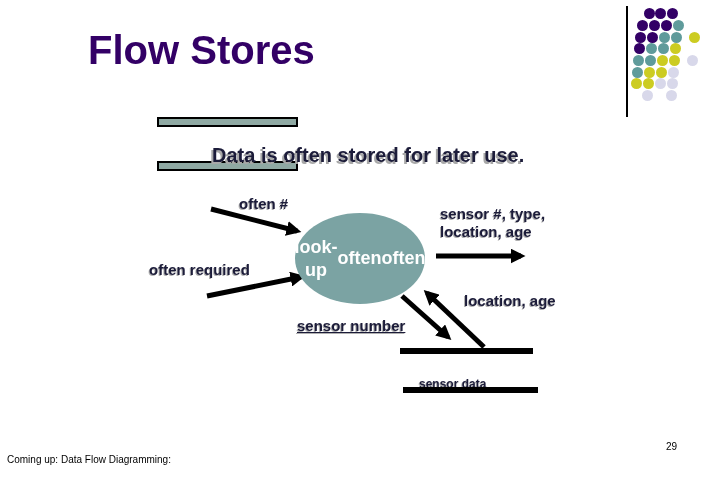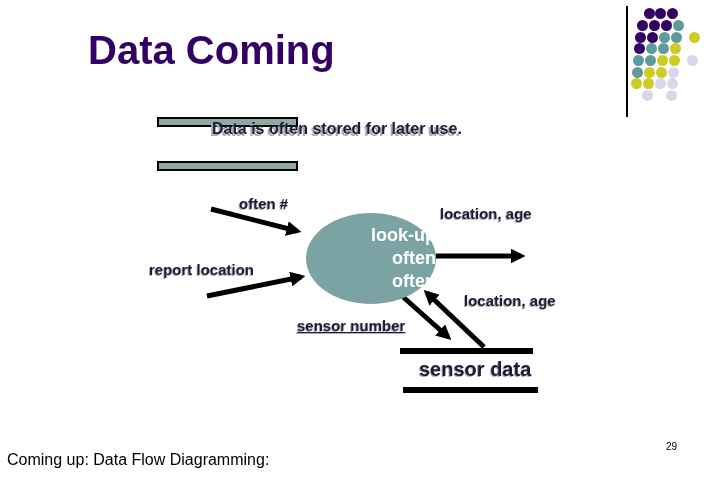--- a/index.html
+++ b/index.html
@@ -23,55 +23,55 @@
   .dot-yellow{background:var(--dot-yellow,#CCCC22);}
   .dot-lavender{background:var(--dot-lavender,#D8D8EA);}
   
   .store-bar{
     background:var(--store-fill,#8FA9A3);
     border-top:2px solid #000;border-bottom:2px solid #000;
     border-left:2px solid #000;border-right:2px solid #000;
     box-sizing:border-box;height:10px;width:141px;left:157px;
   }
   .statement{
-    left:212px;top:116px;
-    font-size:16px;font-weight:bold;line-height:26px;
+    left:212px;top:142px;
+    font-size:20px;font-weight:bold;line-height:26px;
     color:var(--label,#1C1C3A);
     text-shadow:-2px 2px 0 #a8a8a8;
     white-space:nowrap;
   }
   
   .flow-label{
     font-size:15px;font-weight:bold;line-height:18px;
     color:var(--label,#1C1C3A);
     text-shadow:-1px 1px 0 #b0b0b0;
     white-space:nowrap;
   }
   
   .process{
-    left:306px;top:213px;width:130px;height:91px;border-radius:50%;
+    left:295px;top:213px;width:130px;height:91px;border-radius:50%;
     background:var(--process-fill,#7BA3A3);
-    display:flex;flex-direction:column;align-items:flex-end;justify-content:center;
+    display:flex;flex-direction:row;align-items:center;justify-content:center;
     color:#ffffff;font-size:18px;font-weight:bold;line-height:23px;text-align:center;
   }
   
   .store2-bar{background:#000;height:6px;}
-  .store2-label{font-size:20px;}
+  .store2-label{font-size:12px;margin-top:15px;}
   .footer{
-    left:7px;top:454px;font-size:16px;line-height:11px;color:#000;
+    left:7px;top:454px;font-size:10px;line-height:11px;color:#000;
   }
   .page-number{
     left:666px;top:441px;font-size:10px;color:#000;
   }
   svg.arrows{position:absolute;left:0;top:0;pointer-events:none;}
 </style>
 </head>
 <body style="--title: #330066; --label: #1C1C3A; --process-fill: #7BA3A3; --store-fill: #8FA9A3; --dot-purple: #330066; --dot-teal: #5F9B9B; --dot-yellow: #CCCC22; --dot-lavender: #D8D8EA;">
 
-<div class="abs slide-title">Data Coming</div>
+<div class="abs slide-title">Flow Stores</div>
 
 <div class="abs deco-line"></div>
 <div id="deco-dots">
     <div class="dot dot-purple" style="left: 643.5px; top: 7.5px;"></div>
     <div class="dot dot-purple" style="left: 654.5px; top: 7.5px;"></div>
     <div class="dot dot-purple" style="left: 666.5px; top: 7.5px;"></div>
     <div class="dot dot-purple" style="left: 636.5px; top: 19.5px;"></div>
     <div class="dot dot-purple" style="left: 648.5px; top: 19.5px;"></div>
     <div class="dot dot-purple" style="left: 660.5px; top: 19.5px;"></div>
     <div class="dot dot-teal" style="left: 672.5px; top: 19.5px;"></div>
@@ -118,22 +118,23 @@
   <line x1="484" y1="347" x2="427" y2="293" stroke="#000" stroke-width="5" marker-end="url(#ah)"></line>
 </svg>
 
 <div class="abs process">
   <span>look-up</span>
   <span>often</span>
   <span>often</span>
 </div>
 
 <div class="abs flow-label" style="left:239px;top:195px;">often #</div>
-<div class="abs flow-label" style="left:149px;top:261px;">report location</div>
+<div class="abs flow-label" style="left:149px;top:261px;">often required</div>
 <div class="abs flow-label" style="left:440px;top:205px;">
+  <div>sensor #, type,</div>
   <div>location, age</div>
 </div>
 <div class="abs flow-label" style="left:464px;top:292px;">
   <div>location, age</div>
 </div>
 <div class="abs flow-label" style="left:297px;top:317px;text-decoration:underline;">sensor number</div>
 
 <div class="abs store2-bar" style="left:400px;top:348px;width:133px;"></div>
 <div class="abs flow-label store2-label" style="left:419px;top:360px;">sensor data</div>
 <div class="abs store2-bar" style="left:403px;top:387px;width:135px;"></div>

